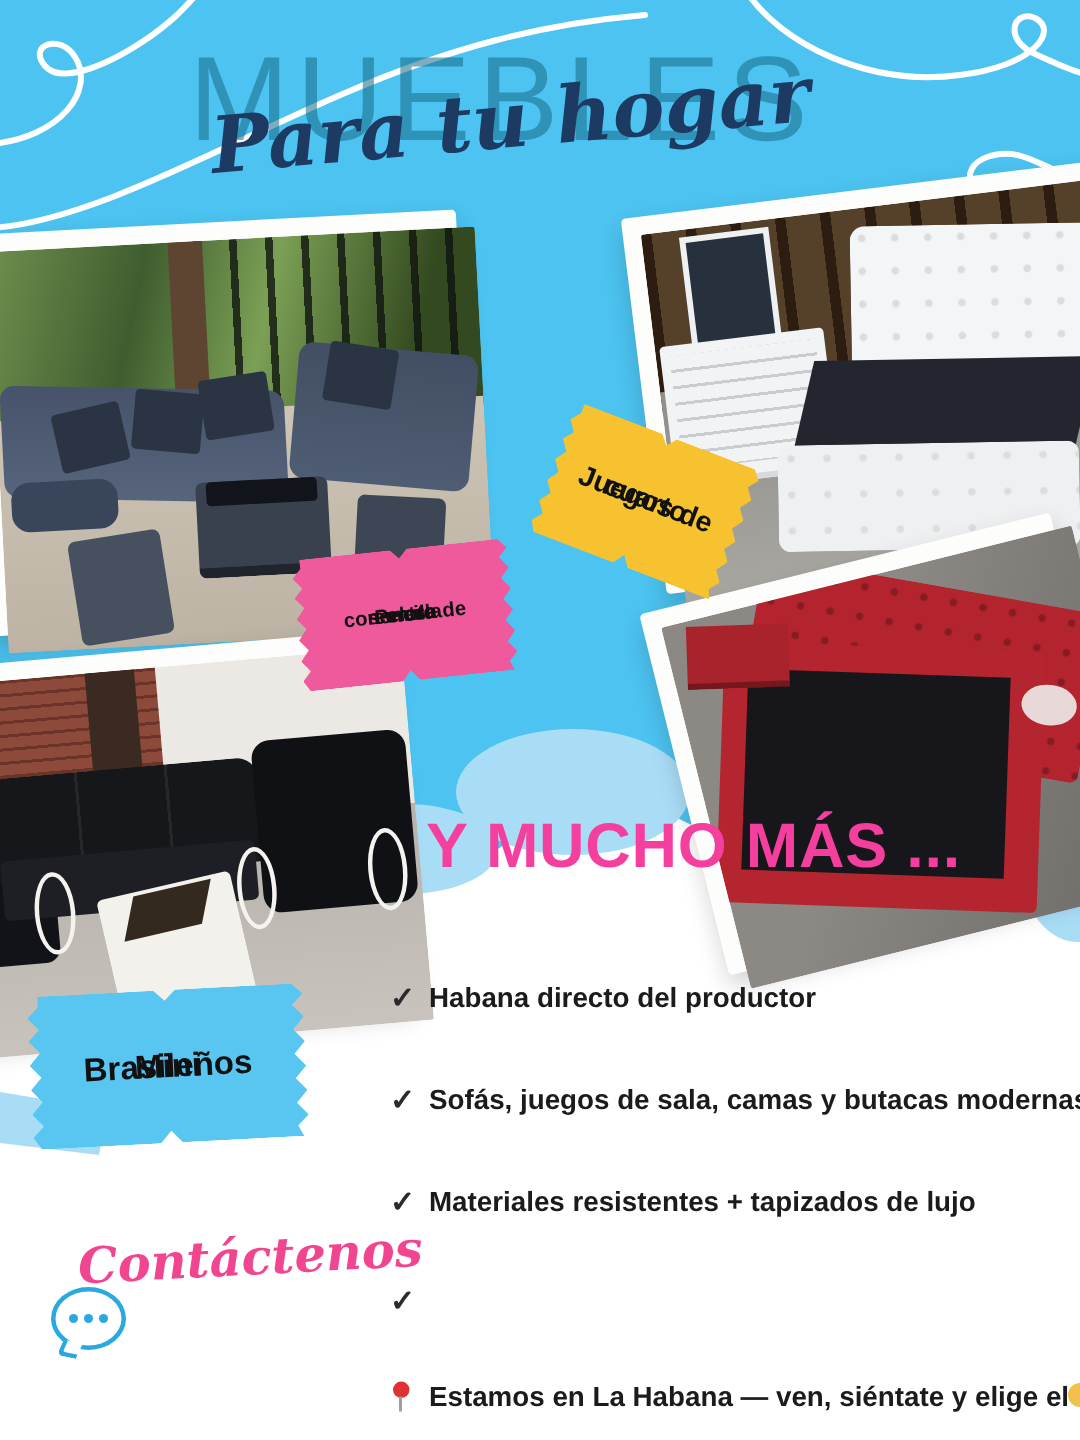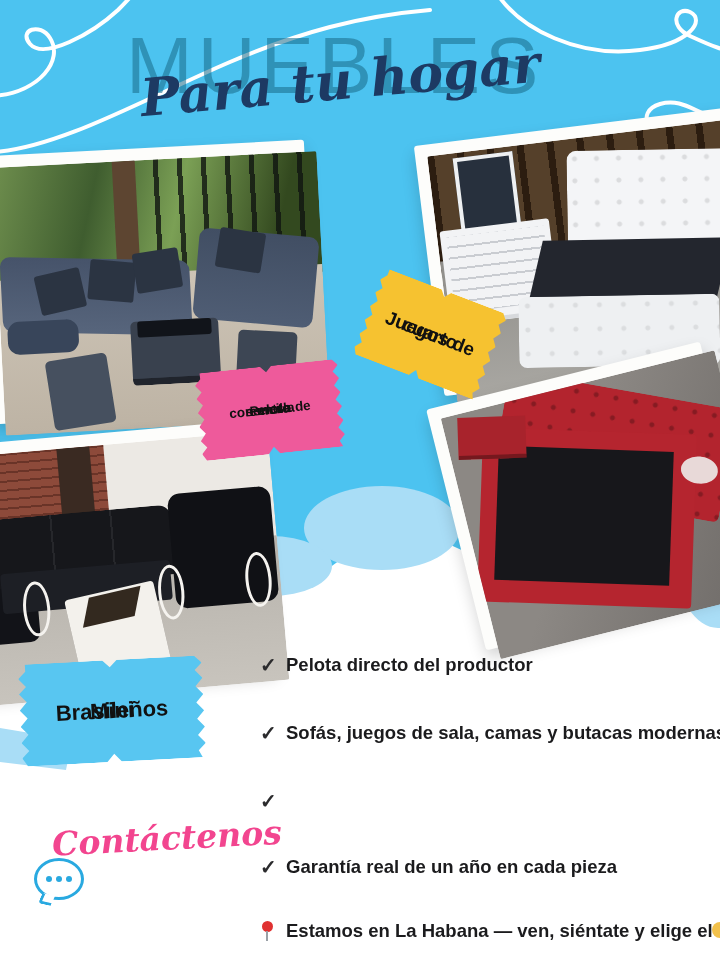--- a/index.html
+++ b/index.html
@@ -227,35 +227,36 @@
     <span>Pelota</span>
     <span>con mesa de</span>
     <span>centro</span>
     <span>sencilla</span>
   </div>
   <div id="tag-mini" class="ticket">
     <span>Mini</span>
     <span>Brasileños</span>
   </div>
 
+  <div class="headline">Y MUCHO MÁS ...</div>
 
   <div class="check-item" style="top:652px;">
     <span class="check">✓</span>
-    <span class="check-text">Pelota directo del productor</span>
+    <span class="check-text">Habana directo del productor</span>
   </div>
   <div class="check-item" style="top:720px;">
     <span class="check">✓</span>
     <span class="check-text">Sofás, juegos de sala, camas y butacas modernas</span>
   </div>
   <div class="check-item" style="top:788px;">
     <span class="check">✓</span>
+    <span class="check-text">Materiales resistentes + tapizados de lujo</span>
   </div>
   <div class="check-item" style="top:854px;">
     <span class="check">✓</span>
-    <span class="check-text">Garantía real de un año en cada pieza</span>
   </div>
   <div class="check-item" style="top:918px;">
     <span class="pin"></span>
     <span class="check-text">Estamos en La Habana — ven, siéntate y elige el tuyo</span>
   </div>
   <div class="emoji-cut"></div>
 
   <div class="contact-label">Contáctenos</div>
   <div class="chat-icon">
     <div class="chat-bubble"></div>

